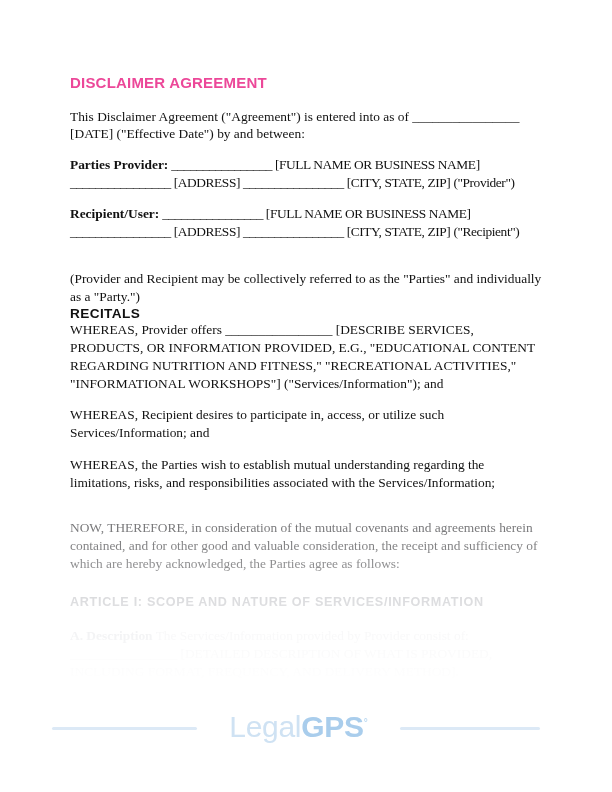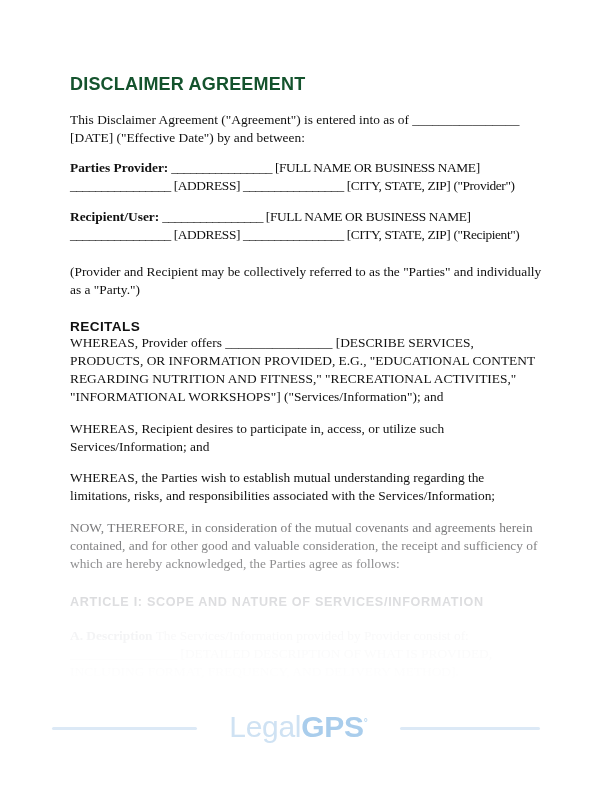--- a/index.html
+++ b/index.html
@@ -22,23 +22,23 @@
     width: 612px;
     height: 792px;
     box-sizing: border-box;
     padding: 0 70px;
   }
 
   
   .doc-title {
     font-family: "Liberation Sans", "DejaVu Sans", sans-serif;
     font-weight: bold;
-    font-size: 18px;
+    font-size: 15px;
     letter-spacing: 0.2px;
-    color: #14532d;
+    color: #ec4899;
     margin: 0;
     padding-top: 75px;
     line-height: 1.1;
   }
 
   
   .para {
     font-size: 13.4px;
     line-height: 1.33;
     margin: 0;
@@ -162,23 +162,23 @@
   <p class="para block">
     <span class="lbl">Parties Provider:</span><span class="blank"> ________________ [FULL NAME OR BUSINESS NAME]</span><br>
     <span class="blank">________________ [ADDRESS] ________________ [CITY, STATE, ZIP] ("Provider")</span>
   </p>
 
   <p class="para block">
     <span class="lbl">Recipient/User:</span><span class="blank"> ________________ [FULL NAME OR BUSINESS NAME]</span><br>
     <span class="blank">________________ [ADDRESS] ________________ [CITY, STATE, ZIP] ("Recipient")</span>
   </p>
 
-  <p class="para block" style="margin-top:19px;">(Provider and Recipient may be collectively referred to as the "Parties" and individually as a "Party.")</p>
-
-  <h2 class="sec-head" style="margin-top:21px;">RECITALS</h2>
+  <p class="para block" style="margin-top:30px;">(Provider and Recipient may be collectively referred to as the "Parties" and individually as a "Party.")</p>
+
+  <h2 class="sec-head" style="">RECITALS</h2>
 
   <p class="para block" style="margin-top:0;">WHEREAS, Provider offers ________________ [DESCRIBE SERVICES, PRODUCTS, OR INFORMATION PROVIDED, E.G., "EDUCATIONAL CONTENT REGARDING NUTRITION AND FITNESS," "RECREATIONAL ACTIVITIES," "INFORMATIONAL WORKSHOPS"] ("Services/Information"); and</p>
 
   <p class="para block" style="margin-top:14px;">WHEREAS, Recipient desires to participate in, access, or utilize such Services/Information; and</p>
 
   <p class="para block" style="margin-top:14px;">WHEREAS, the Parties wish to establish mutual understanding regarding the limitations, risks, and responsibilities associated with the Services/Information;</p>
 </div>
 
 <div id="fade-region">
   <p class="para fade-1" style="margin:0;">NOW, THEREFORE, in consideration of the mutual covenants and agreements herein contained, and for other good and valuable consideration, the receipt and sufficiency of which are hereby acknowledged, the Parties agree as follows:</p>

